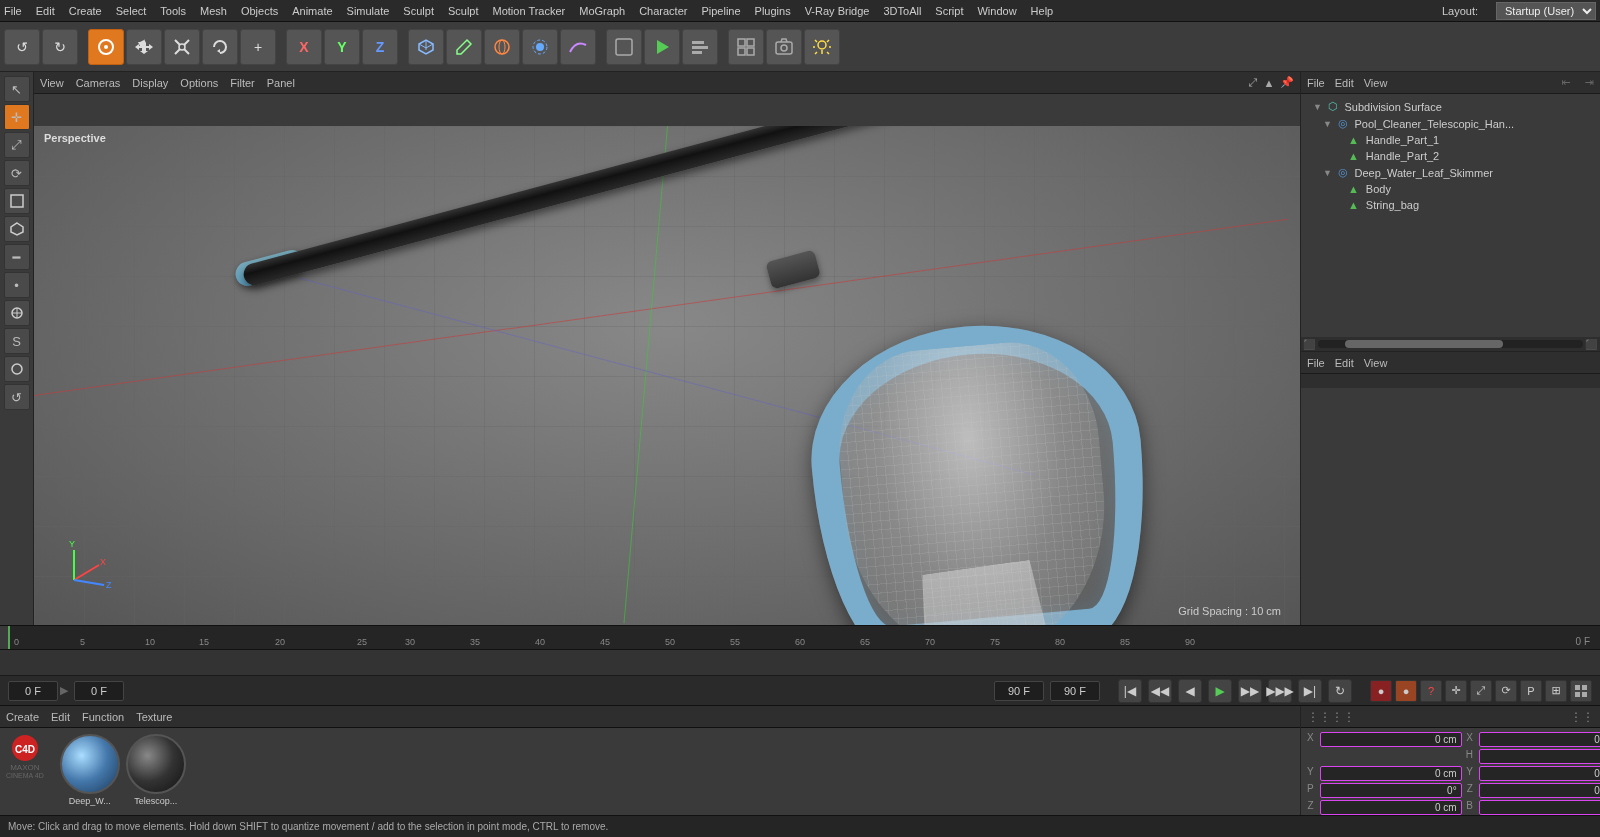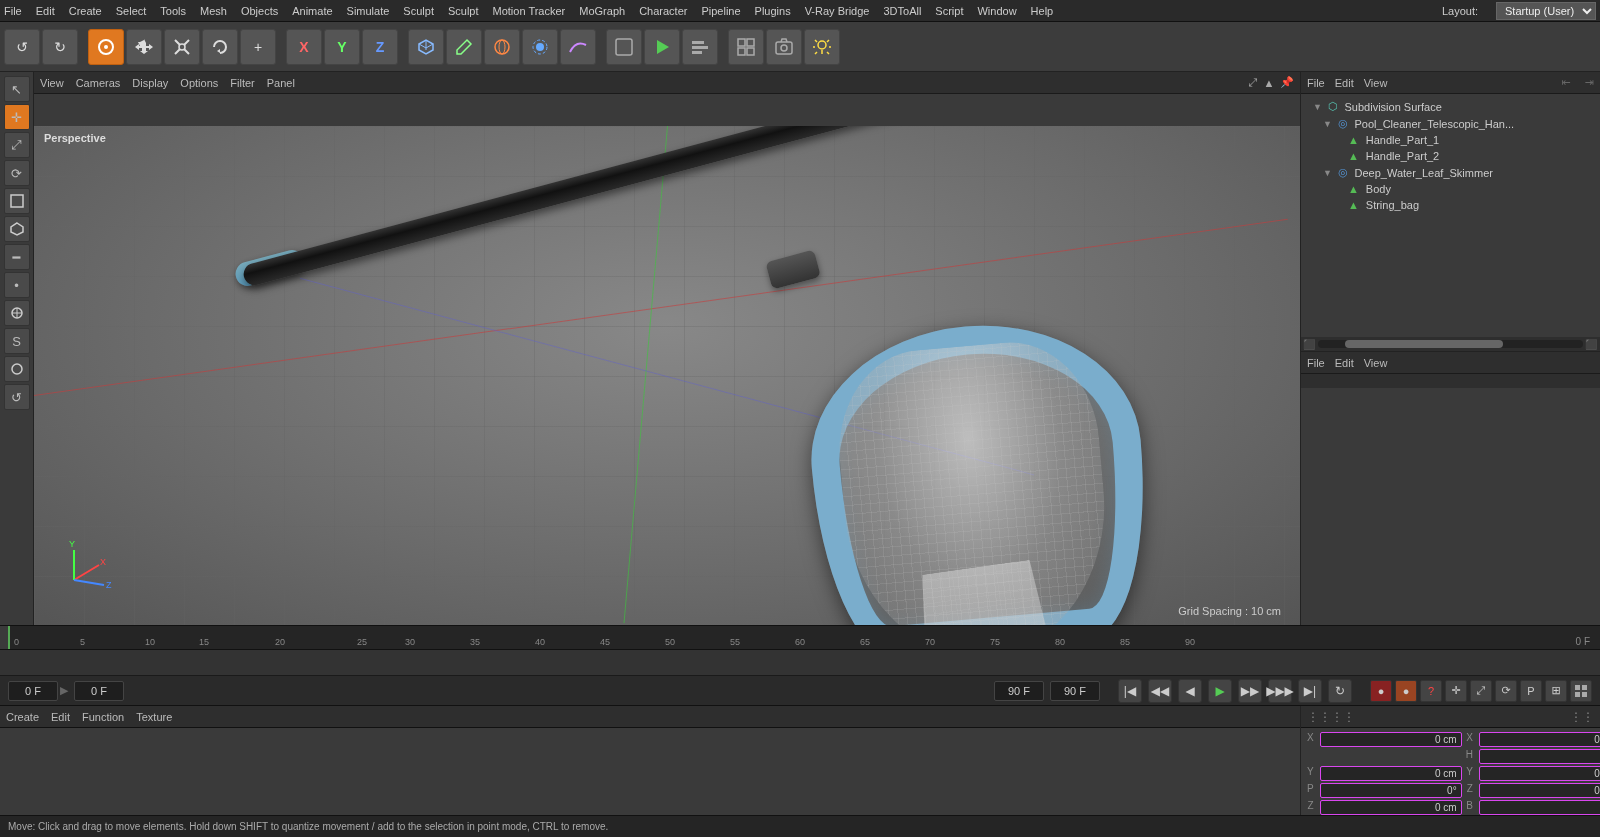--- a/index.html
+++ b/index.html
@@ -1077,20 +1077,41 @@
 
 <div id="bottom-area">
 
   <div id="material-panel">
     <div id="material-header">
       <span>Create</span>
       <span>Edit</span>
       <span>Function</span>
       <span>Texture</span>
     </div>
+    <div id="material-content">
+
+      <div style="display:flex;flex-direction:column;align-items:center;margin-right:10px;">
+        <svg width="28" height="28" viewBox="0 0 28 28">
+          <circle cx="14" cy="14" r="13" fill="#cc2222"></circle>
+          <text x="14" y="19" text-anchor="middle" fill="white" font-size="10" font-weight="bold">C4D</text>
+        </svg>
+        <span style="color:#666;font-size:8px;margin-top:1px;">MAXON</span>
+        <span style="color:#666;font-size:7px;">CINEMA 4D</span>
+      </div>
+
+      <div class="material-thumb">
+        <div class="material-ball mat-blue"></div>
+        <span class="material-name">Deep_W...</span>
+      </div>
+
+      <div class="material-thumb">
+        <div class="material-ball mat-dark"></div>
+        <span class="material-name">Telescop...</span>
+      </div>
+    </div>
   </div>
 
   <div id="coord-panel">
     <div id="coord-header">
       <span class="coord-dots">⋮⋮</span>
       <span class="coord-dots">⋮⋮</span>
       <span style="flex:1;"></span>
       <span class="coord-dots">⋮⋮</span>
     </div>
     <div id="coord-content">

